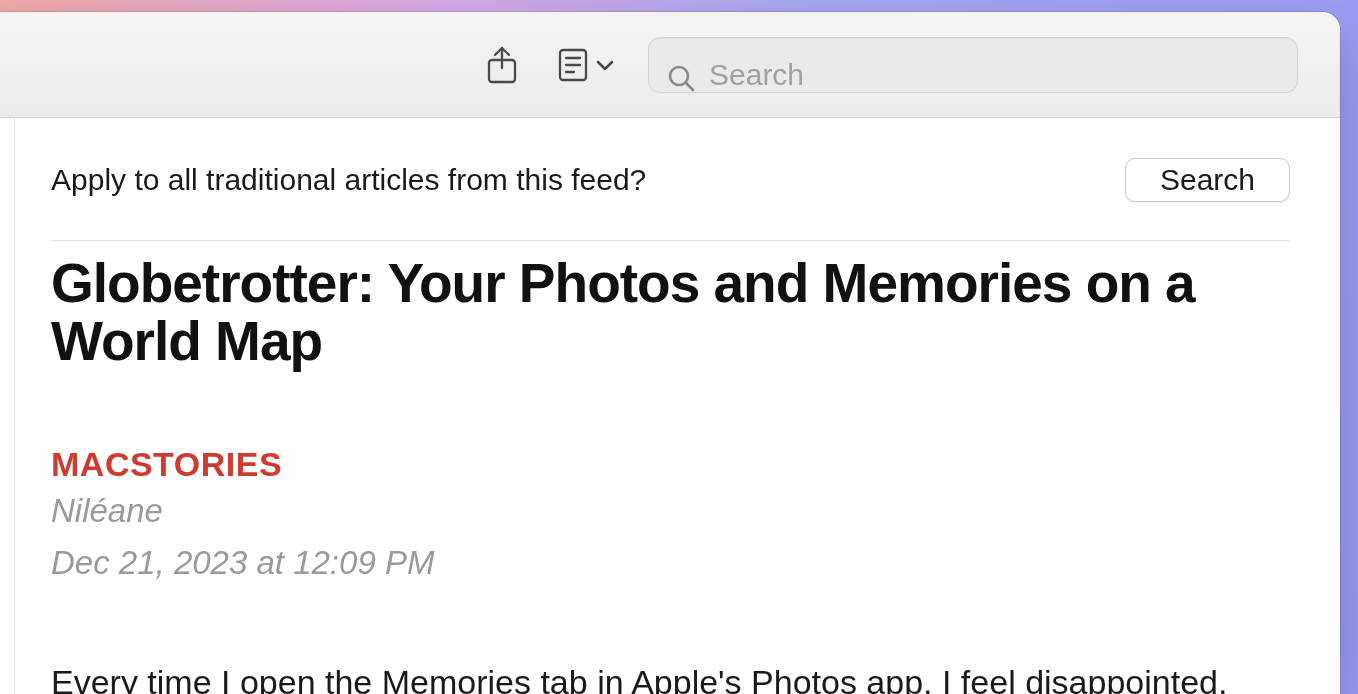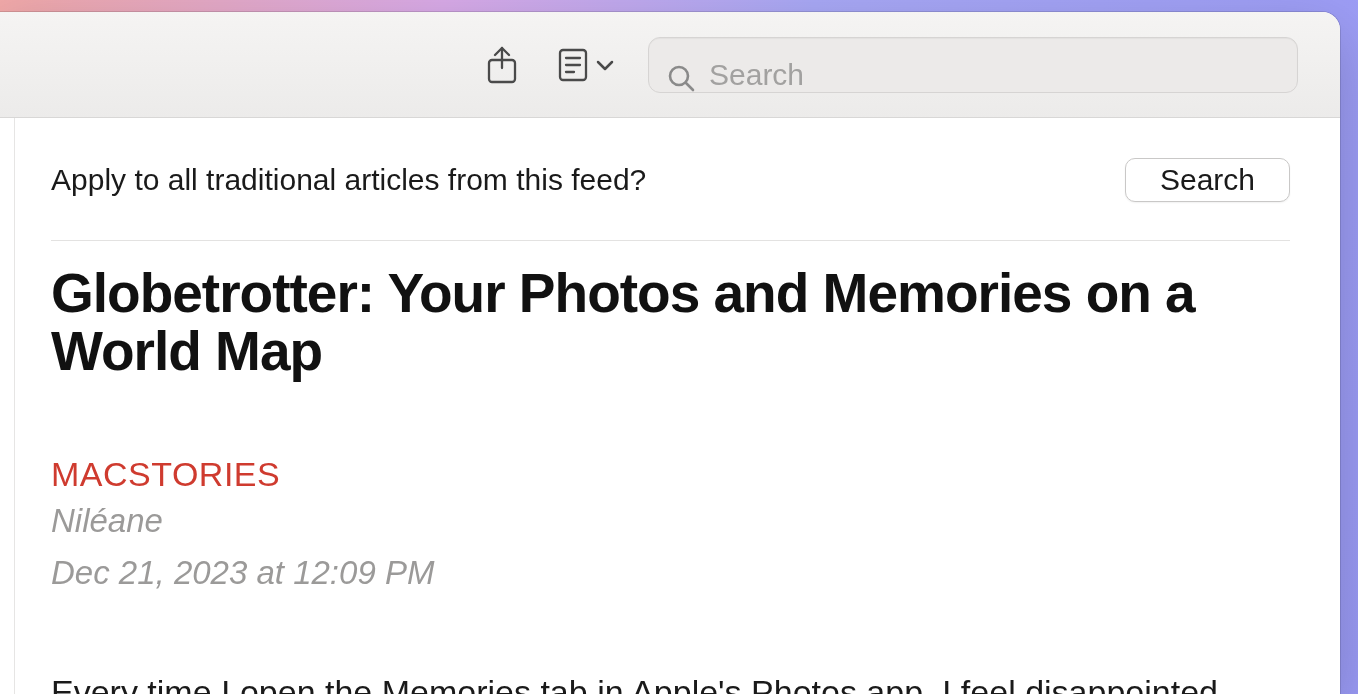--- a/index.html
+++ b/index.html
@@ -100,36 +100,36 @@
     color: #1a1a1a;
     background: #fff;
     border: 1px solid #c9c8c7;
     border-radius: 10px;
     padding: 4px 34px;
     box-shadow: 0 1px 2px rgba(0,0,0,0.06);
     cursor: pointer;
   }
   
   .headline {
-    margin-top: 24px;
+    margin-top: 14px;
     font-family: "Helvetica Neue", Helvetica, Arial, sans-serif;
     font-stretch: condensed;
     font-weight: 800;
     font-size: 55px;
     line-height: 1.05;
     letter-spacing: -1px;
     color: #111;
   }
   
   .meta {
     margin-top: 74px;
   }
   .source {
     font-size: 34px;
-    font-weight: 400;
+    font-weight: 700;
     letter-spacing: 0.5px;
     color: #cf3b2f;
   }
   .author {
     margin-top: 8px;
     font-size: 33px;
     font-style: italic;
     color: #9b9a99;
   }
   .date {

